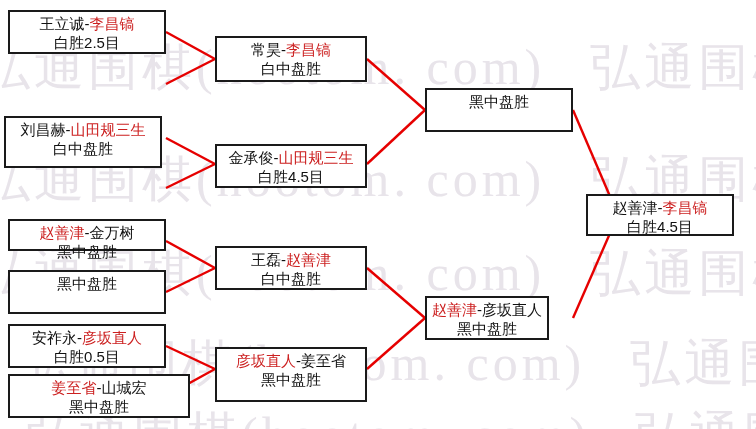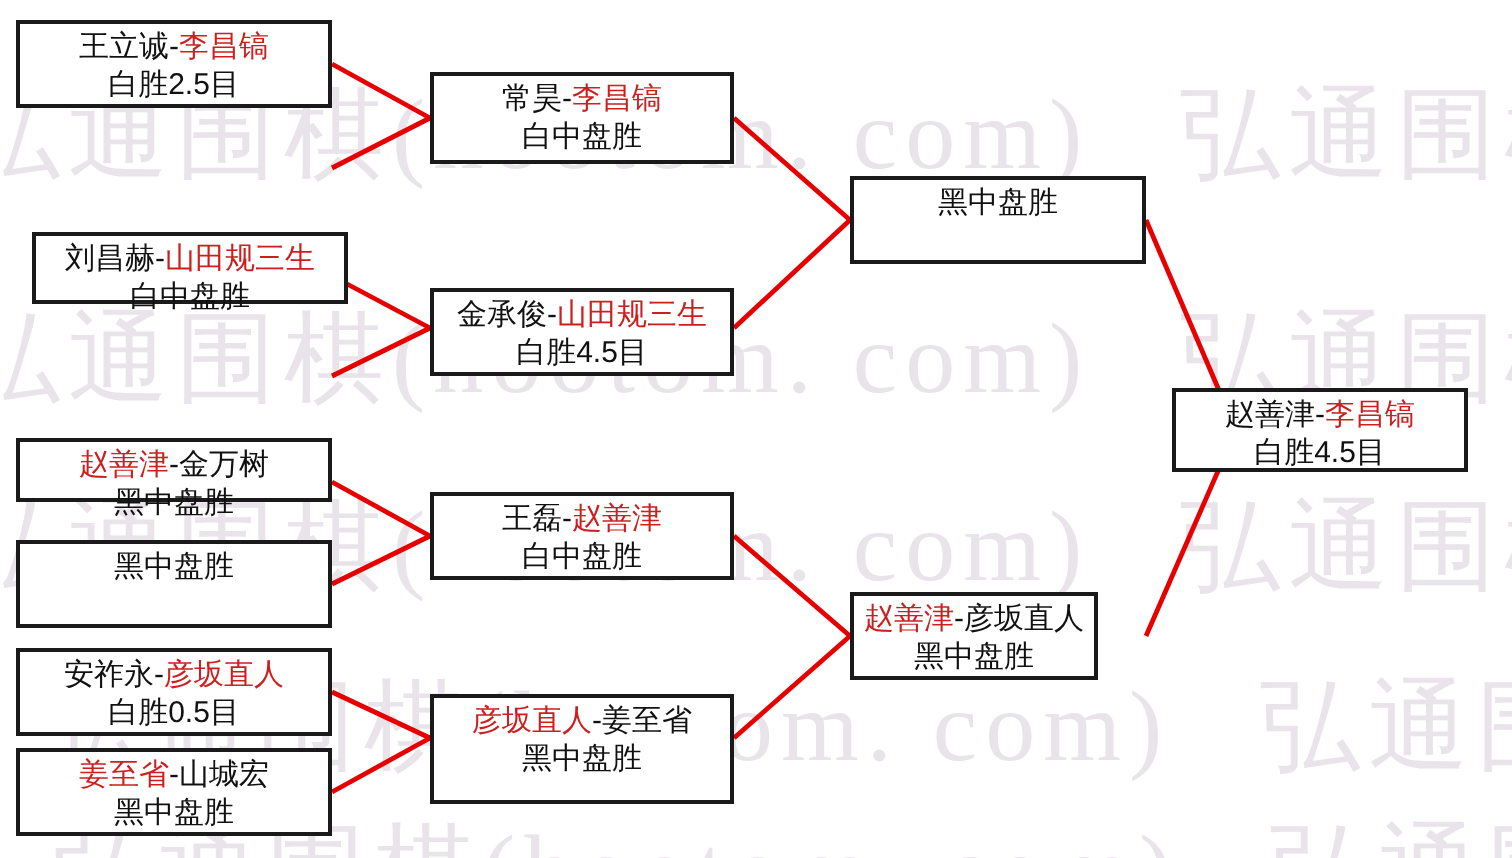--- a/index.html
+++ b/index.html
@@ -57,36 +57,36 @@
     <line class="conn" x1="367" y1="268" x2="425" y2="318"></line>
     <line class="conn" x1="367" y1="369" x2="425" y2="318"></line>
     <line class="conn" x1="573" y1="110" x2="618" y2="215"></line>
     <line class="conn" x1="573" y1="318" x2="618" y2="215"></line>
   </svg>
 
   <div class="box" style="left:8px;top:10px;width:158px;height:44px">
     <div><span>王立诚</span><span>-</span><span class="win">李昌镐</span></div>
     <div>白胜2.5目</div>
   </div>
-  <div class="box" style="left:16px;top:116px;width:158px;height:36px">
+  <div class="box" style="left:4px;top:116px;width:158px;height:52px">
     <div><span>刘昌赫</span><span>-</span><span class="win">山田规三生</span></div>
     <div>白中盘胜</div>
   </div>
   <div class="box" style="left:8px;top:219px;width:158px;height:32px">
     <div><span class="win">赵善津</span><span>-</span><span>金万树</span></div>
     <div>黑中盘胜</div>
   </div>
   <div class="box" style="left:8px;top:270px;width:158px;height:44px">
     <div>黑中盘胜</div>
   </div>
   <div class="box" style="left:8px;top:324px;width:158px;height:44px">
     <div><span>安祚永</span><span>-</span><span class="win">彦坂直人</span></div>
     <div>白胜0.5目</div>
   </div>
-  <div class="box" style="left:8px;top:374px;width:158px;height:44px">
+  <div class="box" style="left:8px;top:374px;width:182px;height:44px">
     <div><span class="win">姜至省</span><span>-</span><span>山城宏</span></div>
     <div>黑中盘胜</div>
   </div>
 
   <div class="box" style="left:215px;top:36px;width:152px;height:46px">
     <div><span>常昊</span><span>-</span><span class="win">李昌镐</span></div>
     <div>白中盘胜</div>
   </div>
   <div class="box" style="left:215px;top:144px;width:152px;height:44px">
     <div><span>金承俊</span><span>-</span><span class="win">山田规三生</span></div>

